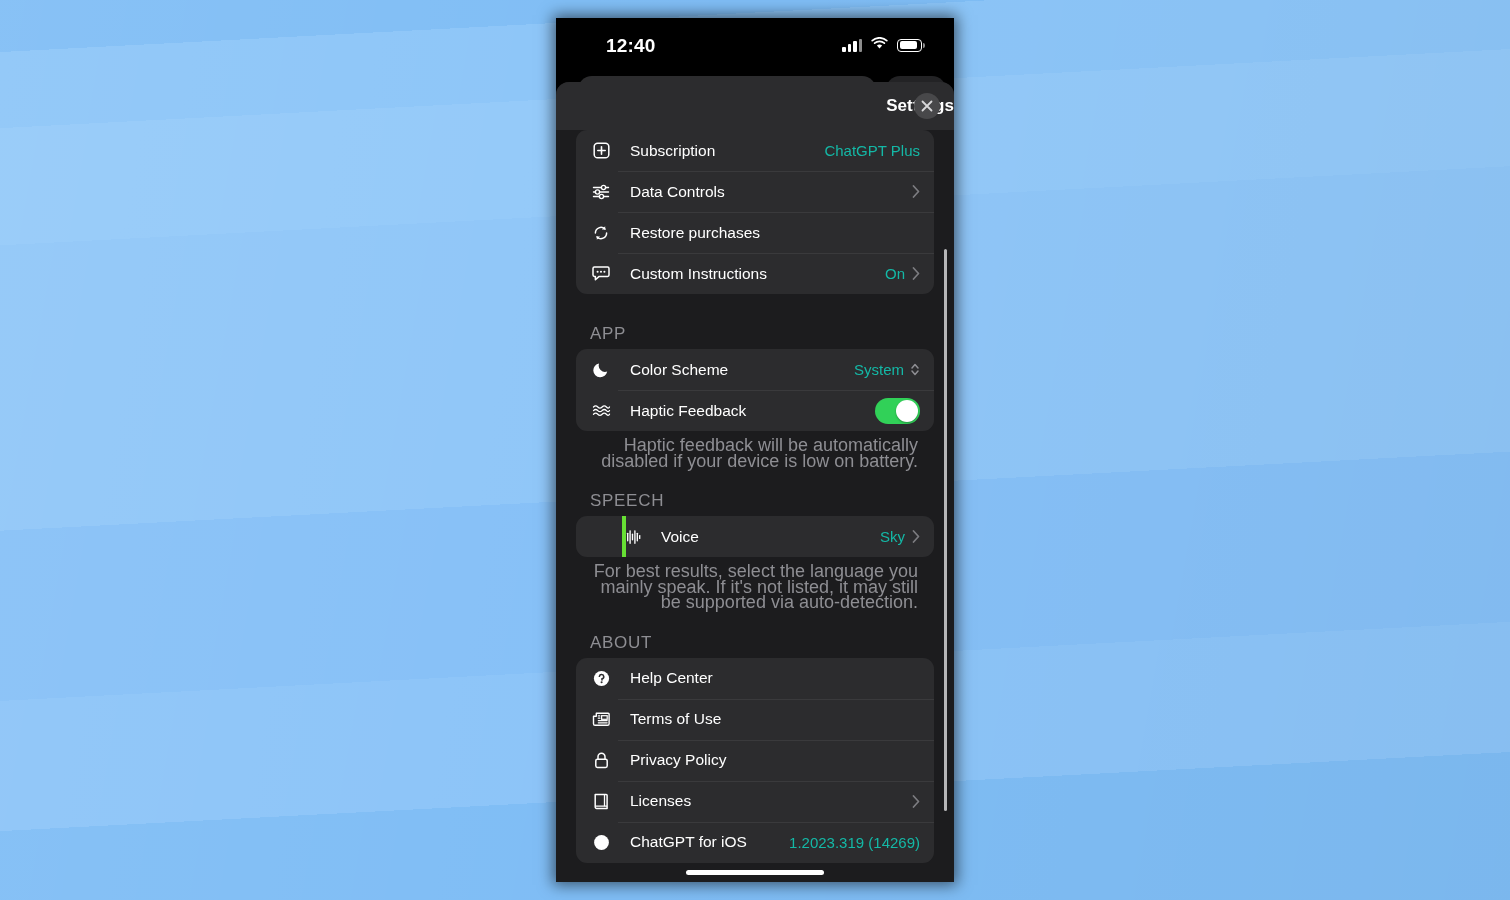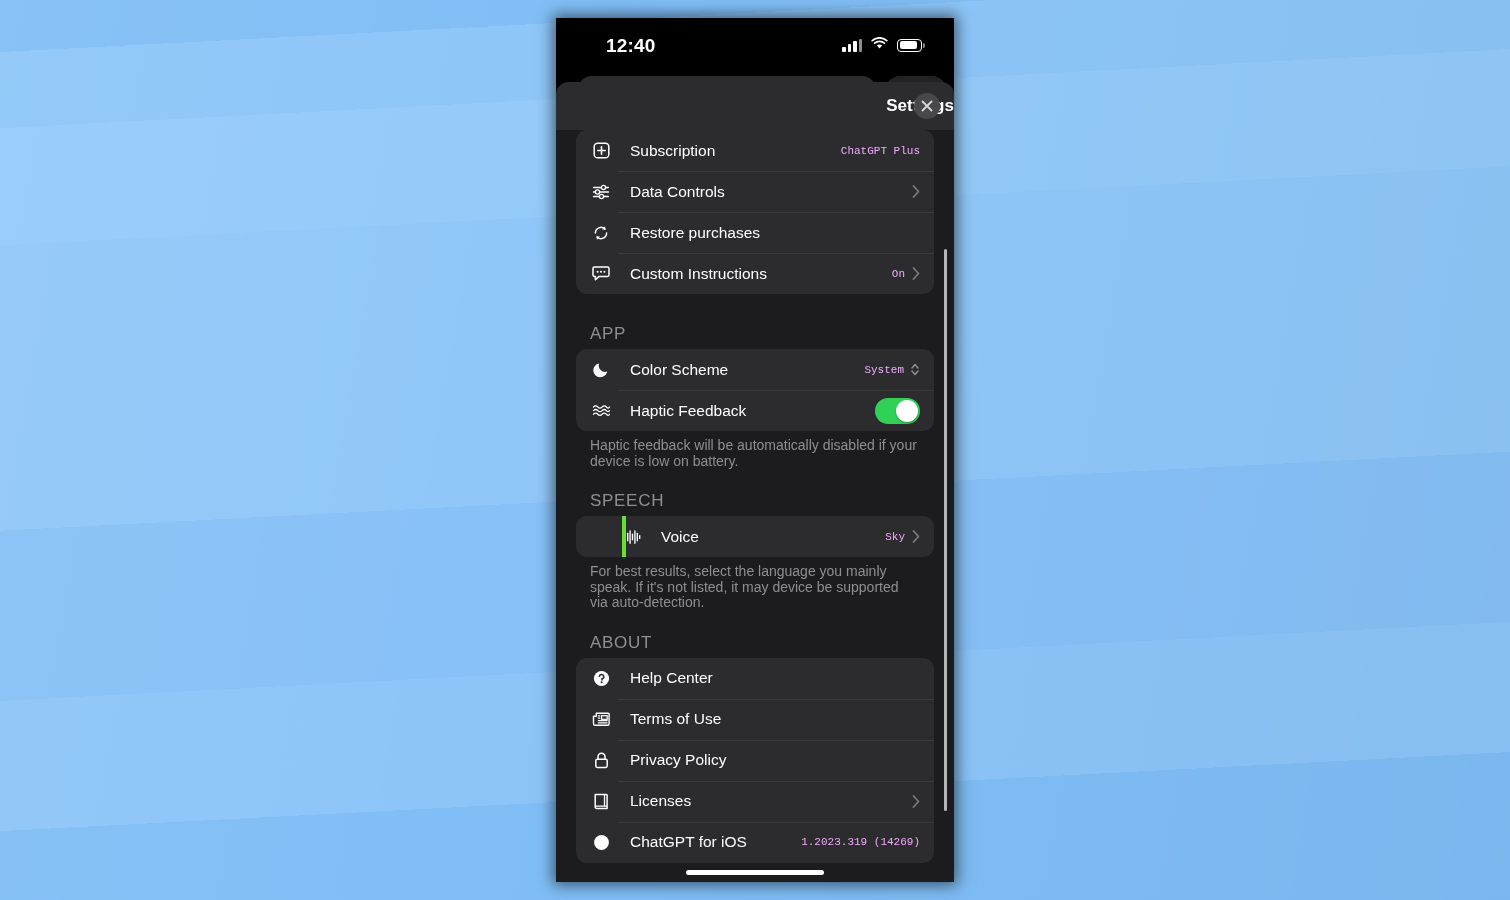--- a/index.html
+++ b/index.html
@@ -152,45 +152,45 @@
     display: flex; align-items: center; justify-content: center;
     color: #fff;
   }
   .row .label {
     color: #fff; font-size: 15.5px;
     margin-left: 16px;
     white-space: nowrap;
   }
   .row .spacer { flex: 1 1 auto; }
   .row .value {
-    color: #f0abfc; font-size: 11px;
+    color: #14b8a6; font-size: 15px;
     white-space: nowrap;
-    font-family: Liberation Mono, monospace;
   }
   .row .chev {
     margin-left: 7px;
     color: #7c7c80;
     display: flex; align-items: center;
   }
   .row .updown {
     margin-left: 6px; color: #8e8e93;
     display: flex; align-items: center;
   }
 
   .section-label {
     color: #8e8e93;
     font-size: 17px;
     letter-spacing: 0.7px;
     padding: 0 0 5px 14px;
   }
   .footnote {
     color: #8e8e93;
-    font-size: 14px;
+    font-size: 18px;
     line-height: 15.5px;
     padding: 7px 16px 0 14px;
+    text-align: right;
   }
 
   .toggle {
     width: 45px; height: 26px;
     border-radius: 13px;
     background: #31d158;
     position: relative;
     cursor: pointer;
   }
   .toggle .knob {
@@ -405,21 +405,21 @@
           <span class="value">Sky</span>
           <span class="chev">
             <svg width="8" height="13" viewBox="0 0 8 13">
                 <path d="M1.5 1 L6.5 6.5 L1.5 12" stroke="currentColor" stroke-width="1.7" fill="none" stroke-linecap="round" stroke-linejoin="round"></path>
               </svg>
           </span>
           <span id="voice-highlight"></span>
         </div>
 
       </div>
-      <div class="footnote">For best results, select the language you mainly speak. If it's not listed, it may device be supported via auto-detection.</div>
+      <div class="footnote">For best results, select the language you mainly speak. If it's not listed, it may still be supported via auto-detection.</div>
 
       <div class="gap-md"></div>
 
       <div class="section-label">ABOUT</div>
       <div class="group">
 
         <div class="row">
           <span class="ico">
             <svg width="17" height="17" viewBox="0 0 17 17">
               <circle cx="8.5" cy="8.5" r="7.6" fill="#fff"></circle>

